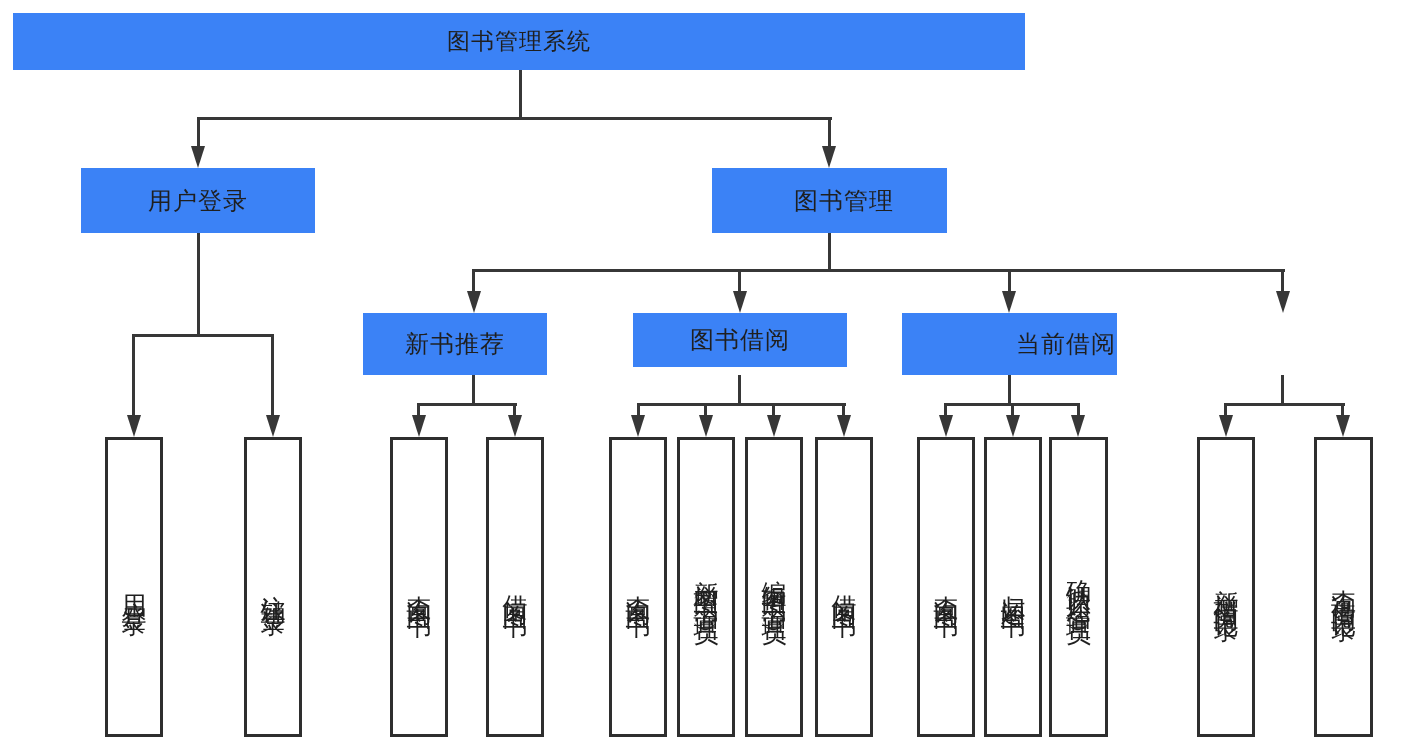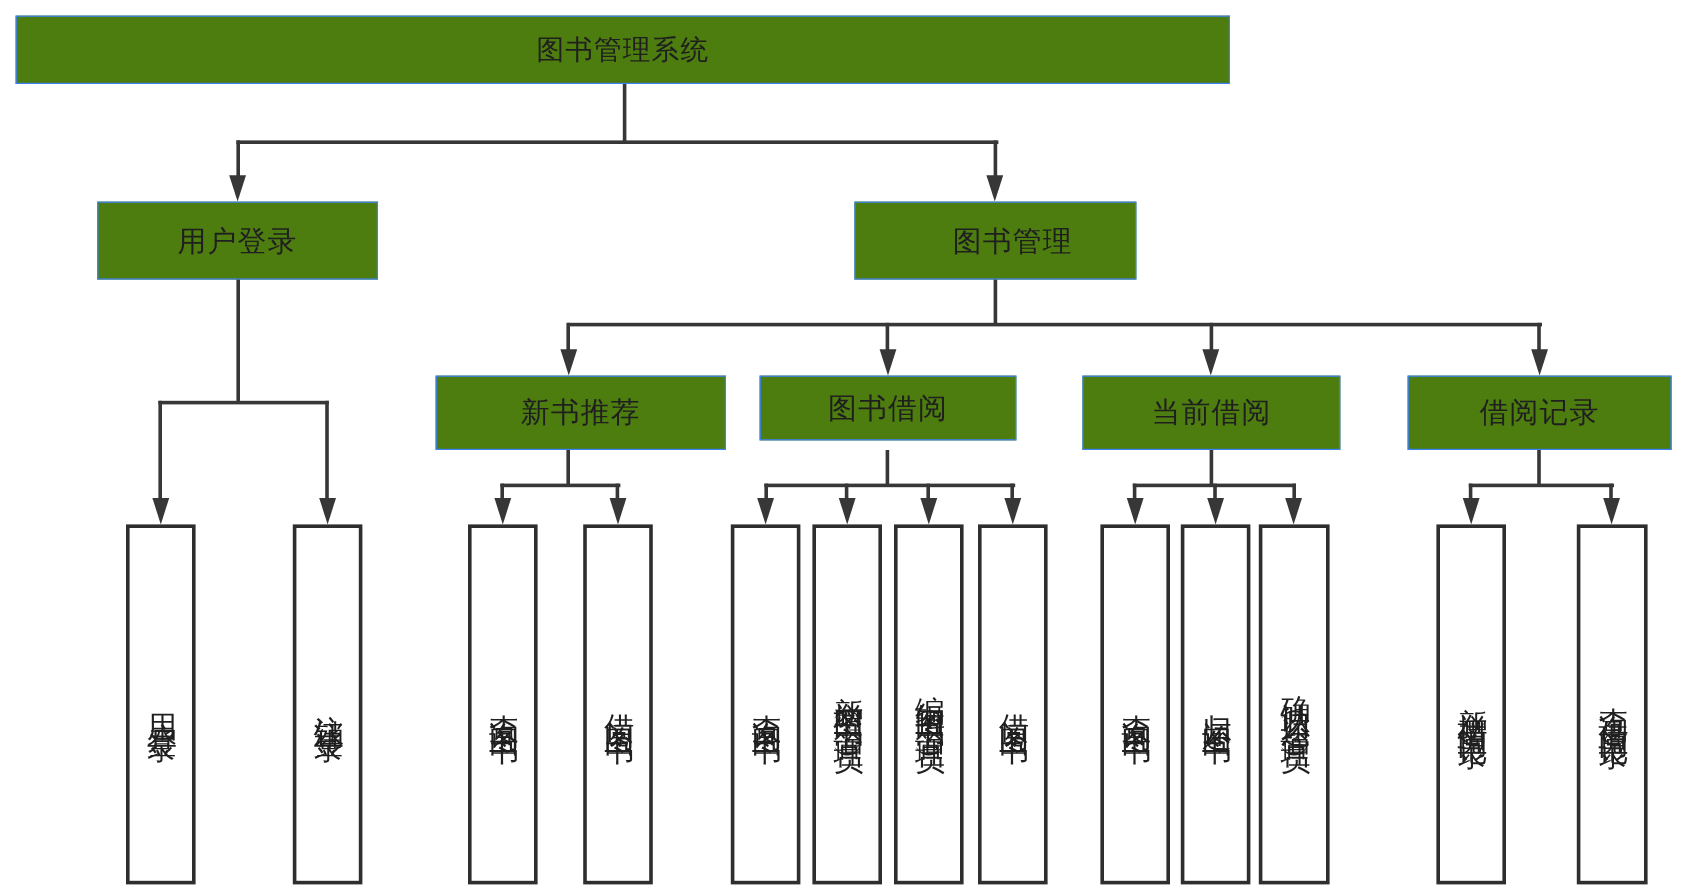--- a/index.html
+++ b/index.html
@@ -8,21 +8,21 @@
     width: 1405px;
     height: 747px;
     background: #ffffff;
     font-family: "Liberation Sans", sans-serif;
     color: #1f1f1f;
     overflow: hidden;
   }
   .hbox {
     position: absolute;
     box-sizing: border-box;
-    background: #4d7c0f;
+    background: #3b82f6;
     border: 1px solid #3b82f6;
     display: flex;
     align-items: center;
     justify-content: center;
   }
   .hbox span {
     font-size: 24px;
     letter-spacing: 1px;
     color: #1f1f1f;
     white-space: nowrap;
@@ -102,31 +102,28 @@
   <div class="line" style="left:473px; top:269px; width:812px; height:3px;"></div>
   <div class="line" style="left:472px; top:269px; width:3px; height:24px;"></div>
   <div class="arrow" style="left:467px; top:291px;"></div>
   <div class="line" style="left:738px; top:269px; width:3px; height:24px;"></div>
   <div class="arrow" style="left:733px; top:291px;"></div>
   <div class="line" style="left:1008px; top:269px; width:3px; height:24px;"></div>
   <div class="arrow" style="left:1002px; top:291px;"></div>
   <div class="line" style="left:1281px; top:269px; width:3px; height:24px;"></div>
   <div class="arrow" style="left:1276px; top:291px;"></div>
 
-  <div class="hbox" style="left:363px; top:313px; width:242px; height:62px;">
+  <div class="hbox" style="left:363px; top:313px; width:184px; height:62px;">
     <span>新书推荐</span>
   </div>
   <div class="hbox" style="left:633px; top:313px; width:214px; height:54px;">
     <span>图书借阅</span>
   </div>
-  <div class="hbox" style="left:902px; top:313px; width:215px; height:62px;">
+  <div class="hbox" style="left:902px; top:313px; width:215px; height:62px;justify-content:flex-end;">
     <span>当前借阅</span>
-  </div>
-  <div class="hbox" style="left:1173px; top:313px; width:220px; height:62px;">
-    <span>借阅记录</span>
   </div>
 
   <div class="line" style="left:472px; top:375px; width:3px; height:30px;"></div>
   <div class="line" style="left:417px; top:403px; width:100px; height:3px;"></div>
   <div class="line" style="left:417px; top:403px; width:3px; height:14px;"></div>
   <div class="arrow" style="left:412px; top:415px;"></div>
   <div class="line" style="left:513px; top:403px; width:3px; height:14px;"></div>
   <div class="arrow" style="left:508px; top:415px;"></div>
 
   <div class="line" style="left:738px; top:375px; width:3px; height:30px;"></div>

